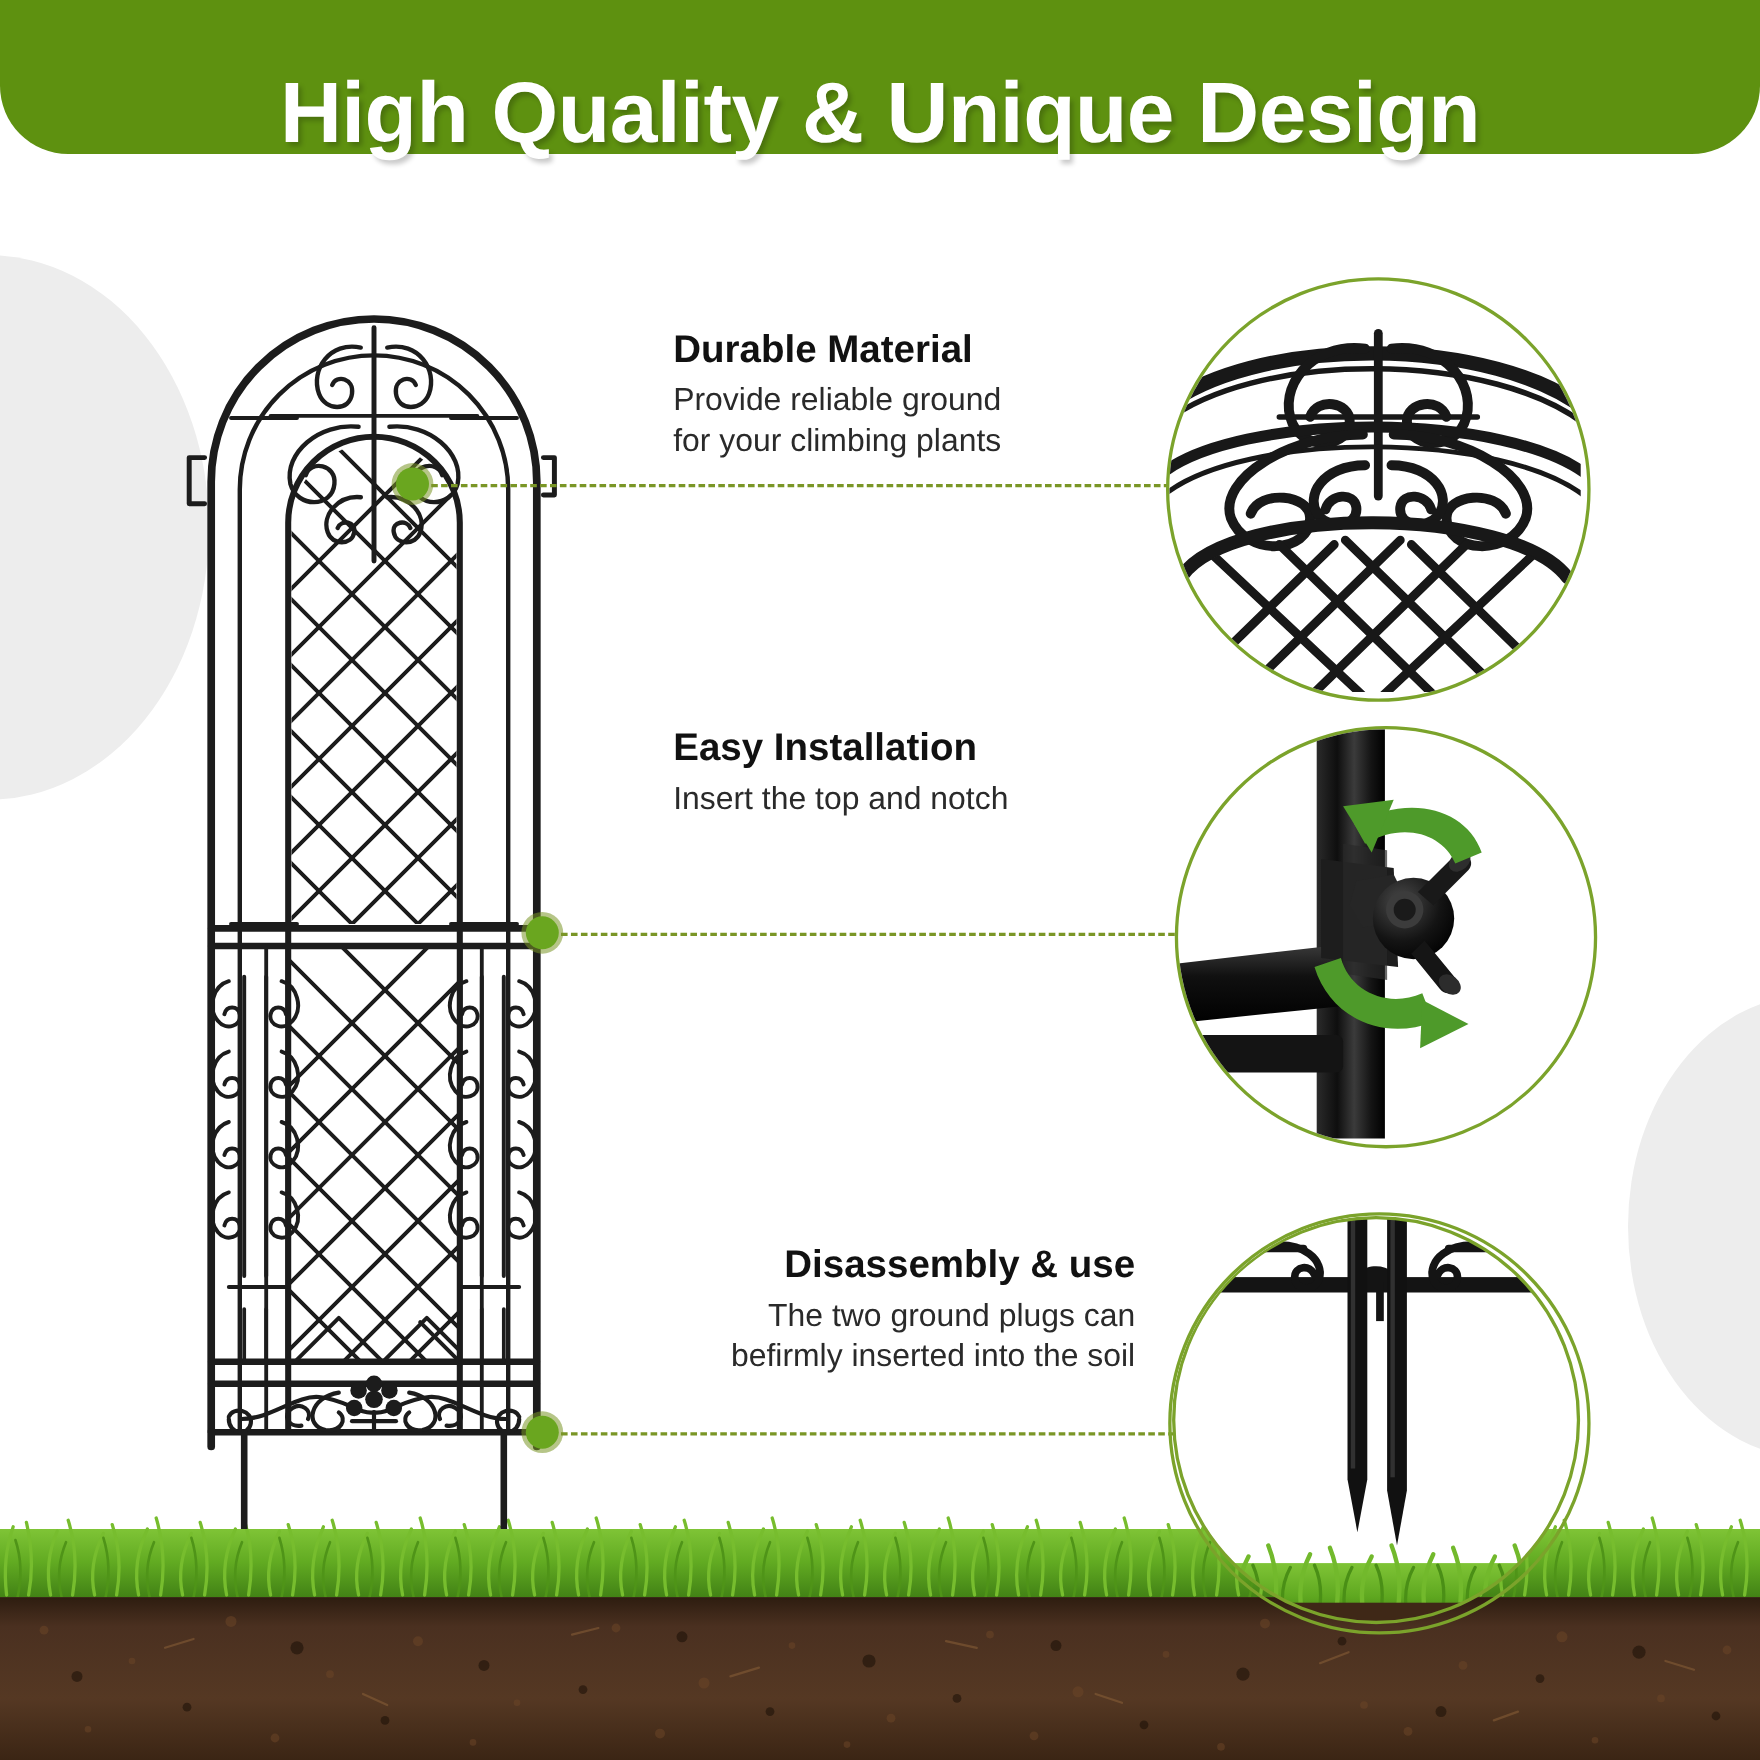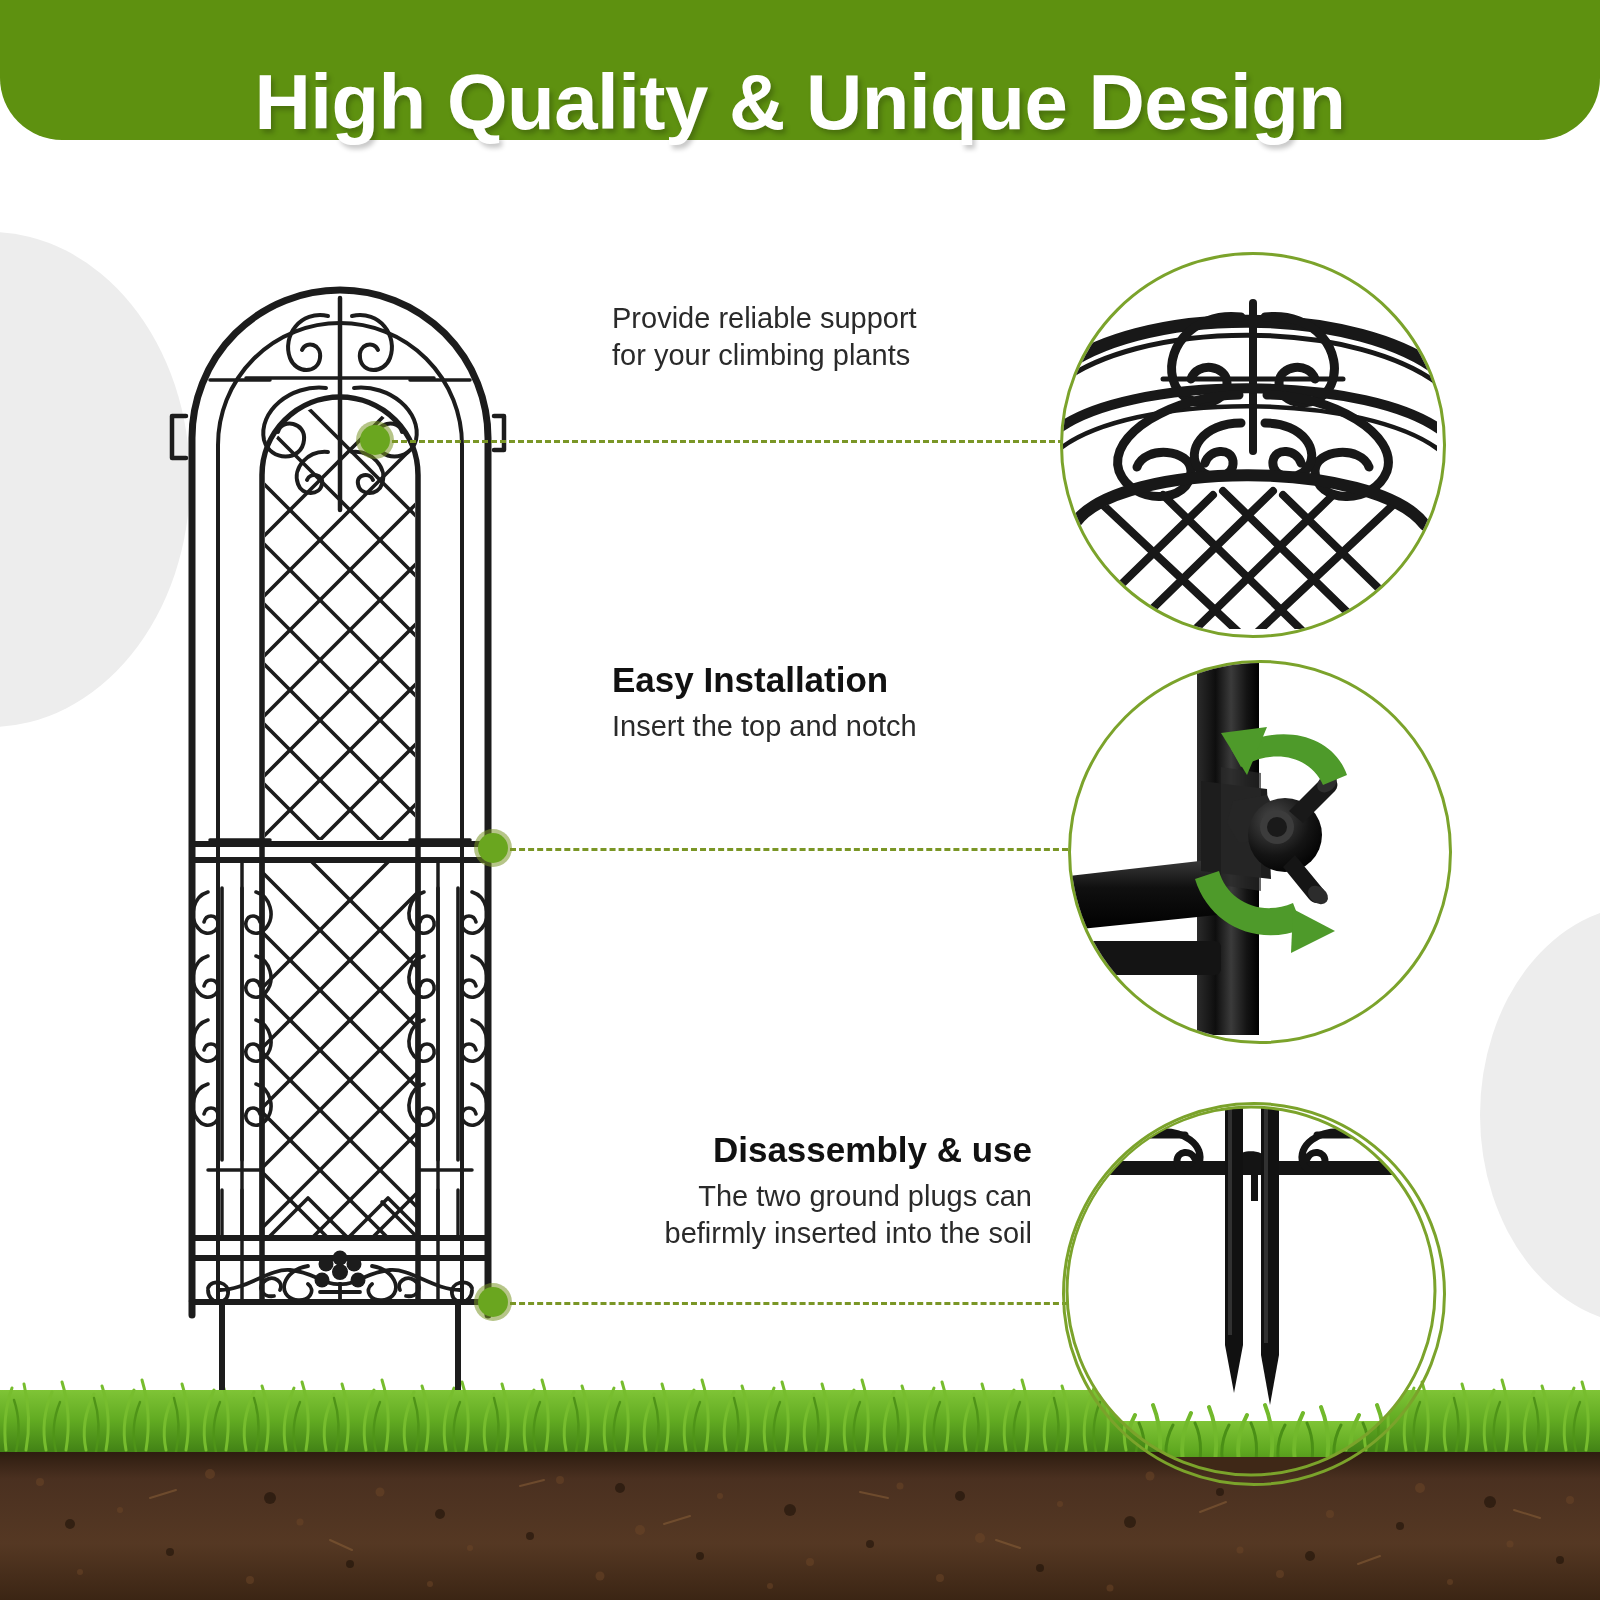--- a/index.html
+++ b/index.html
@@ -448,21 +448,22 @@
   </div>
 
   <div class="dash" id="dash-1"></div>
   <div class="dash" id="dash-2"></div>
   <div class="dash" id="dash-3"></div>
   <div class="dot" id="dot-1"></div>
   <div class="dot" id="dot-2"></div>
   <div class="dot" id="dot-3"></div>
 
   <div class="feature" id="feature-1">
-    <div class="f-line">Provide reliable support</div>
+    <div class="f-title">Durable Material</div>
+    <div class="f-line">Provide reliable ground</div>
     <div class="f-line">for your climbing plants</div>
   </div>
 
   <div class="feature" id="feature-2">
     <div class="f-title">Easy Installation</div>
     <div class="f-line">Insert the top and notch</div>
   </div>
 
   <div class="feature" id="feature-3">
     <div class="f-title">Disassembly &amp; use</div>

